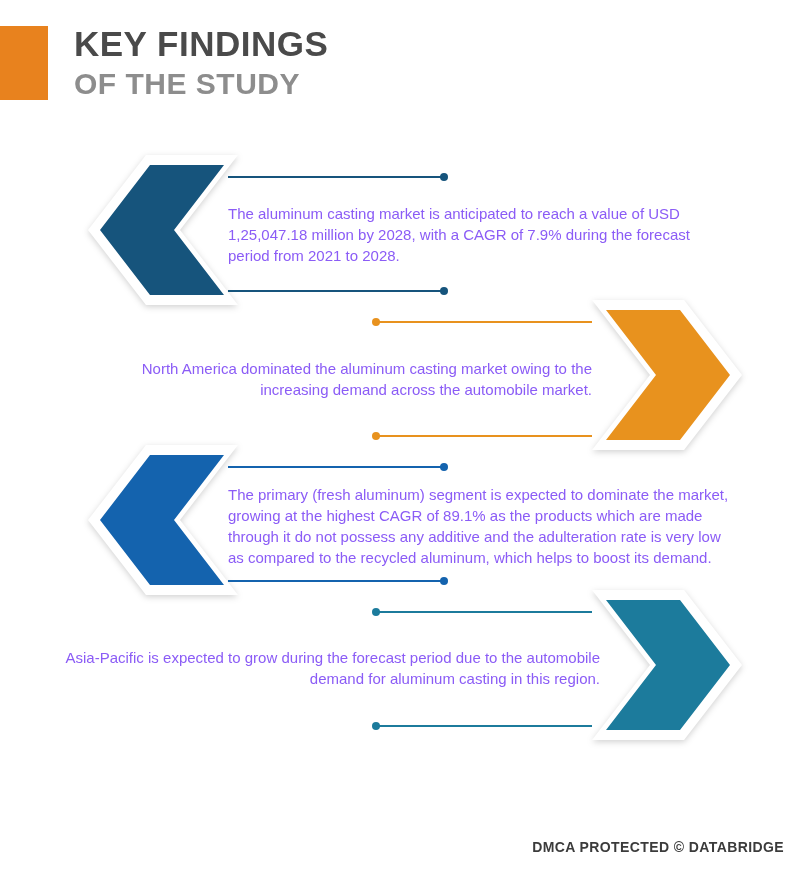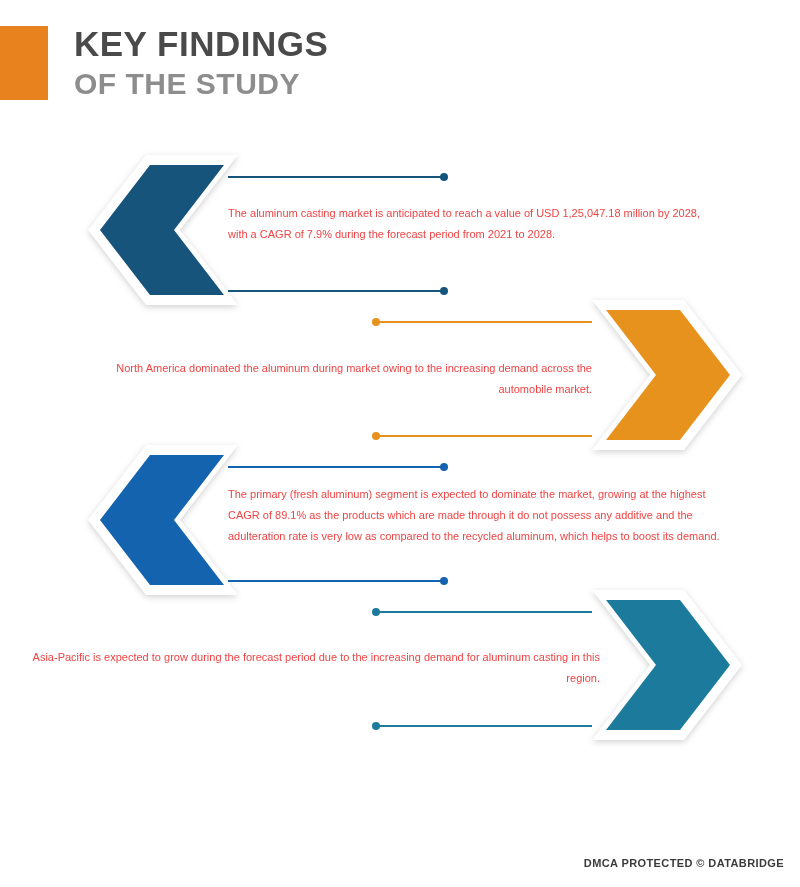--- a/index.html
+++ b/index.html
@@ -83,33 +83,33 @@
     top: -3px;
     width: 8px;
     height: 8px;
     border-radius: 50%;
   }
   .dot-right { right: -4px; }
   .dot-left  { left: -4px; }
 
   .finding-text {
     position: absolute;
-    font-size: 11px;
+    font-size: 15px;
     line-height: 21px;
-    color: #ef4444;
+    color: #8b5cf6;
   }
   .align-left  { text-align: left; }
   .align-right { text-align: right; }
 
   
   .footer {
     position: absolute;
     right: 16px;
-    bottom: 18px;
-    font-size: 11px;
+    bottom: 32px;
+    font-size: 14px;
     font-weight: bold;
     letter-spacing: 0.4px;
     color: #3b3b3b;
   }
 </style>
 </head>
 <body>
 
 <div class="header">
   <div class="header-accent"></div>
@@ -145,21 +145,21 @@
     </svg>
   </div>
   <div class="connector" style="left:376px;top:321px;width:216px;">
     <div class="bar" style="background:#e8921e;"></div>
     <div class="dot dot-left" style="background:#e8921e;"></div>
   </div>
   <div class="connector" style="left:376px;top:435px;width:216px;">
     <div class="bar" style="background:#e8921e;"></div>
     <div class="dot dot-left" style="background:#e8921e;"></div>
   </div>
-  <div class="finding-text align-right" style="left:98px;top:358px;width:494px;">North America dominated the aluminum during market owing to the increasing demand across the automobile market.</div>
+  <div class="finding-text align-right" style="left:98px;top:358px;width:494px;">North America dominated the aluminum casting market owing to the increasing demand across the automobile market.</div>
 </div>
 
 <div class="finding" style="left:0;top:0;">
   <div class="chev-wrap" style="left:88px;top:445px;width:150px;height:150px;">
     <svg width="150" height="150" viewBox="0 0 150 150">
       <polygon points="58,0 150,0 92,75 150,150 58,150 0,75" fill="#ffffff" style="filter:drop-shadow(0 2px 3px rgba(0,0,0,0.18))"></polygon>
       <polygon points="62,10 136,10 86,75 136,140 62,140 12,75" fill="#1463ae"></polygon>
     </svg>
   </div>
   <div class="connector" style="left:228px;top:466px;width:216px;">
@@ -181,16 +181,16 @@
     </svg>
   </div>
   <div class="connector" style="left:376px;top:611px;width:216px;">
     <div class="bar" style="background:#1c7b9c;"></div>
     <div class="dot dot-left" style="background:#1c7b9c;"></div>
   </div>
   <div class="connector" style="left:376px;top:725px;width:216px;">
     <div class="bar" style="background:#1c7b9c;"></div>
     <div class="dot dot-left" style="background:#1c7b9c;"></div>
   </div>
-  <div class="finding-text align-right" style="left:32px;top:647px;width:568px;">Asia-Pacific is expected to grow during the forecast period due to the increasing demand for aluminum casting in this region.</div>
+  <div class="finding-text align-right" style="left:32px;top:647px;width:568px;">Asia-Pacific is expected to grow during the forecast period due to the automobile demand for aluminum casting in this region.</div>
 </div>
 
 <div class="footer">DMCA PROTECTED © DATABRIDGE</div>
 
 </body></html>

